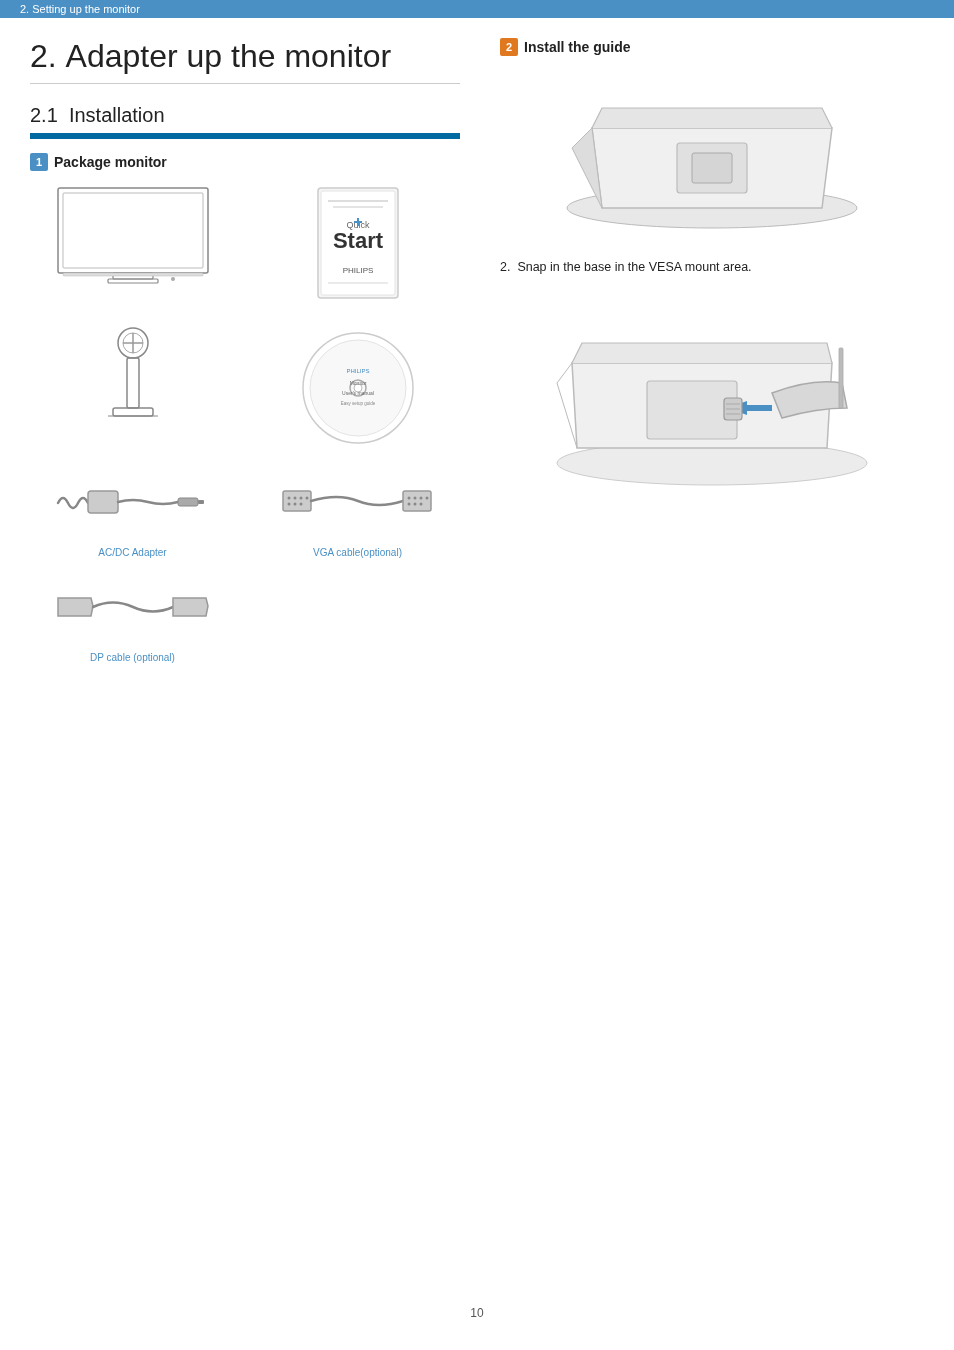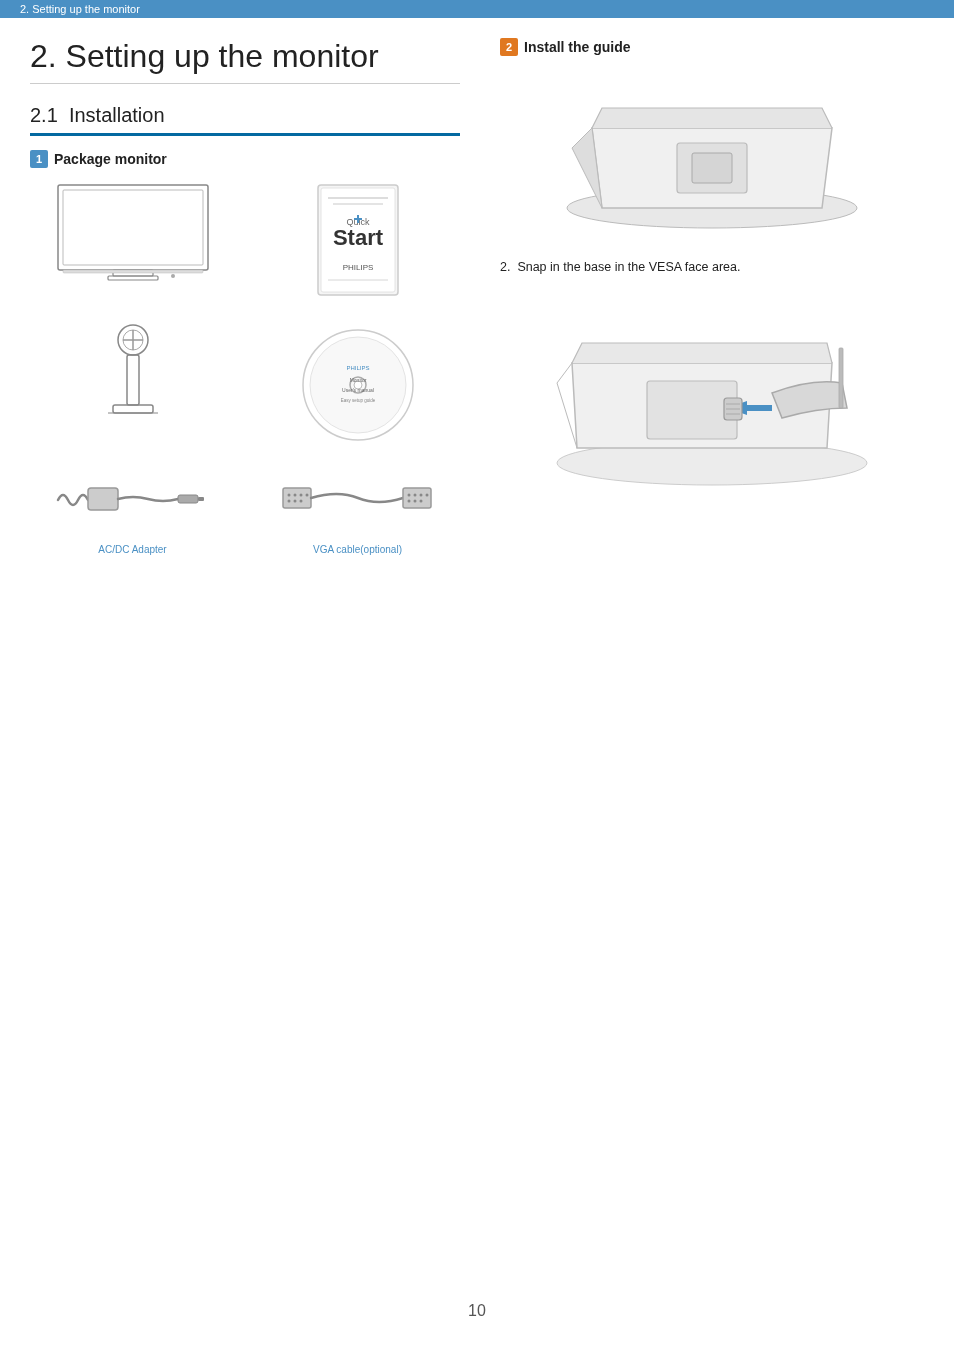--- a/index.html
+++ b/index.html
@@ -45,21 +45,21 @@
       color: #222;
       margin-bottom: 20px;
       border-bottom: 1px solid #ccc;
       padding-bottom: 8px;
     }
 
     .section-title {
       font-size: 20px;
       font-weight: 400;
       color: #222;
-      border-bottom: 3px solid #0369a1;
+      border-bottom: 6px solid #0369a1;
       padding-bottom: 6px;
       margin-bottom: 14px;
     }
 
     
     .badge {
       display: inline-flex;
       align-items: center;
       justify-content: center;
       width: 18px;
@@ -126,41 +126,41 @@
     }
 
     .diagram-area {
       display: flex;
       justify-content: center;
       margin: 10px 0;
     }
 
     .page-number {
       text-align: center;
-      font-size: 16px;
+      font-size: 12px;
       color: #555;
       position: absolute;
       bottom: 30px;
       left: 0;
       right: 0;
     }
   </style>
 </head>
 <body>
 
 <div class="breadcrumb-bar">
   <span>2. Setting up the monitor</span>
 </div>
 
 <div class="main-content">
 
   <div class="left-column">
 
     <h1 class="chapter-title">
-      <span>2.</span>&nbsp;<span>Setting up the monitor</span>
+      <span>2.</span>&nbsp;<span>Adapter up the monitor</span>
     </h1>
 
     <h2 class="section-title">
       <span>2.1</span>&nbsp;&nbsp;<span>Installation</span>
     </h2>
 
     <div class="subsection-label">
       <span class="badge badge-blue">1</span>
       <span>Package monitor</span>
     </div>
@@ -280,20 +280,33 @@
             <circle cx="149" cy="35" r="1.5" fill="#888"></circle>
             <circle cx="131" cy="41" r="1.5" fill="#888"></circle>
             <circle cx="137" cy="41" r="1.5" fill="#888"></circle>
             <circle cx="143" cy="41" r="1.5" fill="#888"></circle>
           </svg>
         </div>
         <span class="item-label">VGA cable(optional)</span>
       </div>
 
 
+      <div class="package-item">
+        <div class="illustration">
+          <svg width="160" height="80" viewBox="0 0 160 80">
+
+            <polygon points="5,30 38,30 40,38 38,48 5,48 5,30" fill="#ccc" stroke="#999" stroke-width="1.5"></polygon>
+
+            <path d="M40,39 Q60,30 80,39 Q100,48 120,39" fill="none" stroke="#888" stroke-width="2.5" stroke-linecap="round"></path>
+
+            <polygon points="120,30 153,30 155,38 153,48 120,48 120,30" fill="#ccc" stroke="#999" stroke-width="1.5"></polygon>
+          </svg>
+        </div>
+        <span class="item-label">DP cable (optional)</span>
+      </div>
 
     </div>
   </div>
 
   <div class="right-column">
 
     <div class="subsection-label">
       <span class="badge badge-orange">2</span>
       <span>Install the guide</span>
     </div>
@@ -311,21 +324,21 @@
         <rect x="130" y="85" width="40" height="30" rx="2" fill="#d5d5d5" stroke="#aaa" stroke-width="1"></rect>
 
         <path d="M30,60 L40,40 L260,40 L270,60" fill="#e5e5e5" stroke="#bbb" stroke-width="1.2"></path>
 
         <path d="M30,60 L10,80 L40,140 L40,140 L30,60" fill="#ddd" stroke="#bbb" stroke-width="1"></path>
       </svg>
     </div>
 
     <div class="install-step">
       <p>
-        <span class="step-num">2.&nbsp;&nbsp;</span><span>Snap in the base in the VESA face area.</span>
+        <span class="step-num">2.&nbsp;&nbsp;</span><span>Snap in the base in the VESA mount area.</span>
       </p>
     </div>
 
     <div class="diagram-area">
       <svg width="320" height="200" viewBox="0 0 320 200">
 
         <ellipse cx="160" cy="170" rx="155" ry="22" fill="#ececec" stroke="#ccc" stroke-width="1"></ellipse>
 
         <path d="M20,70 L280,70 L275,155 L25,155 Z" fill="#f0f0f0" stroke="#bbb" stroke-width="1.5"></path>
 

